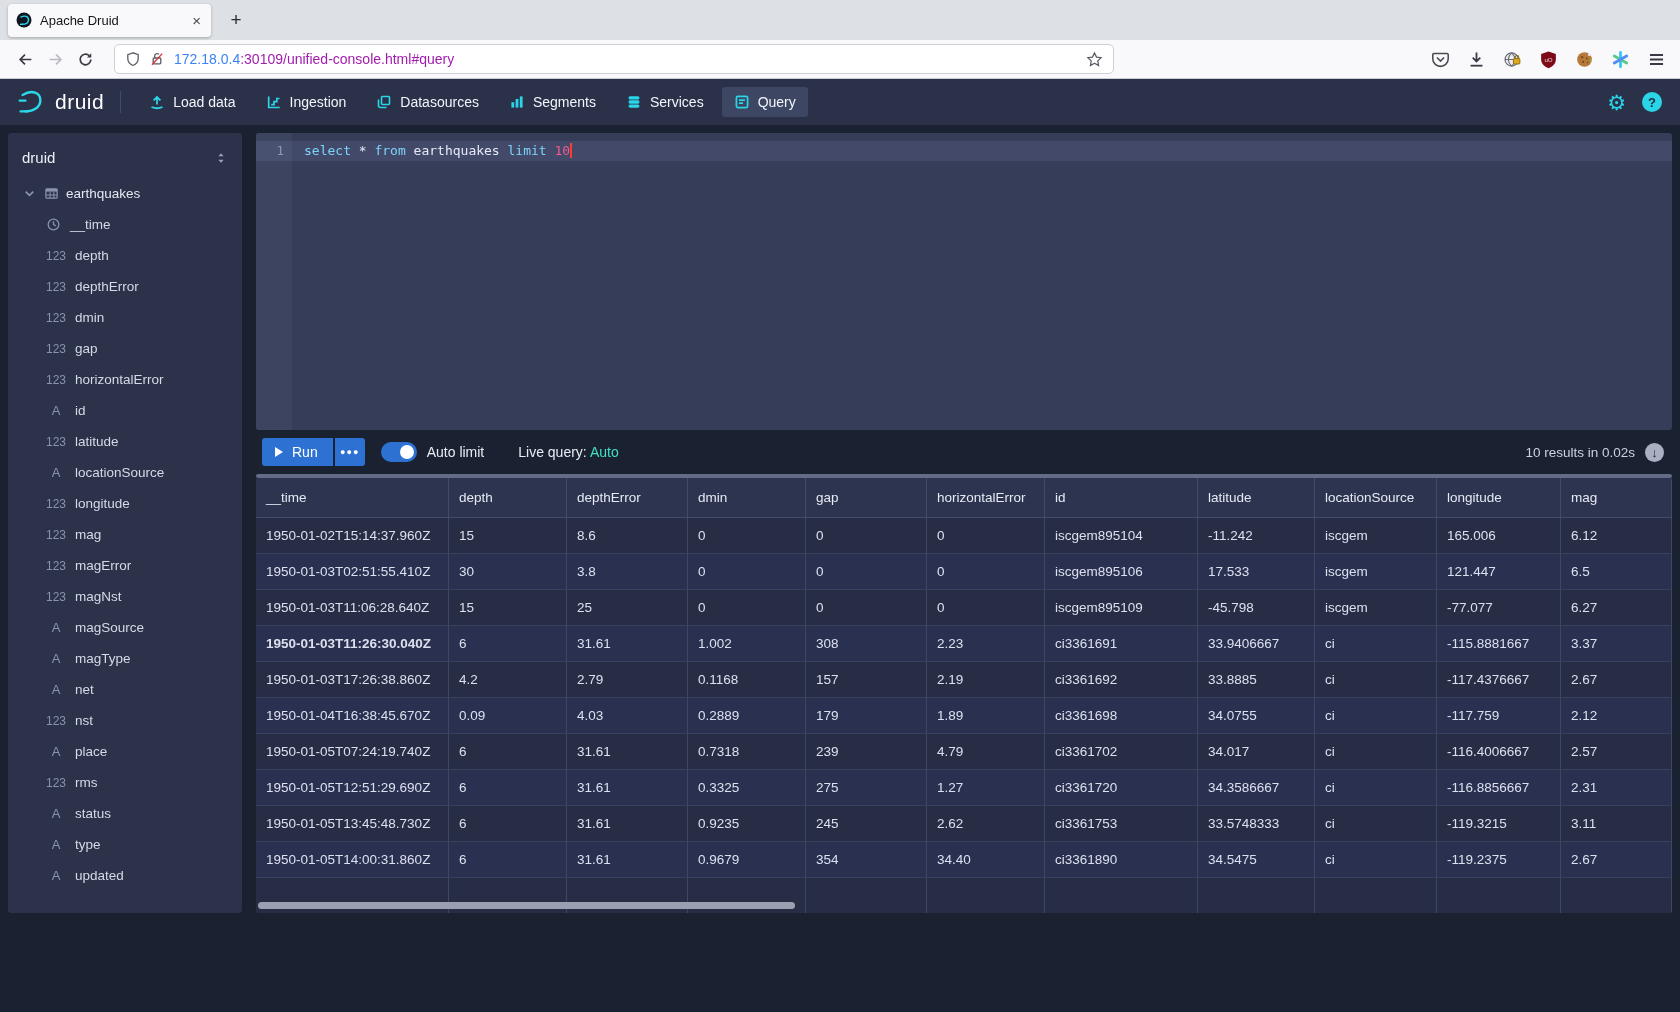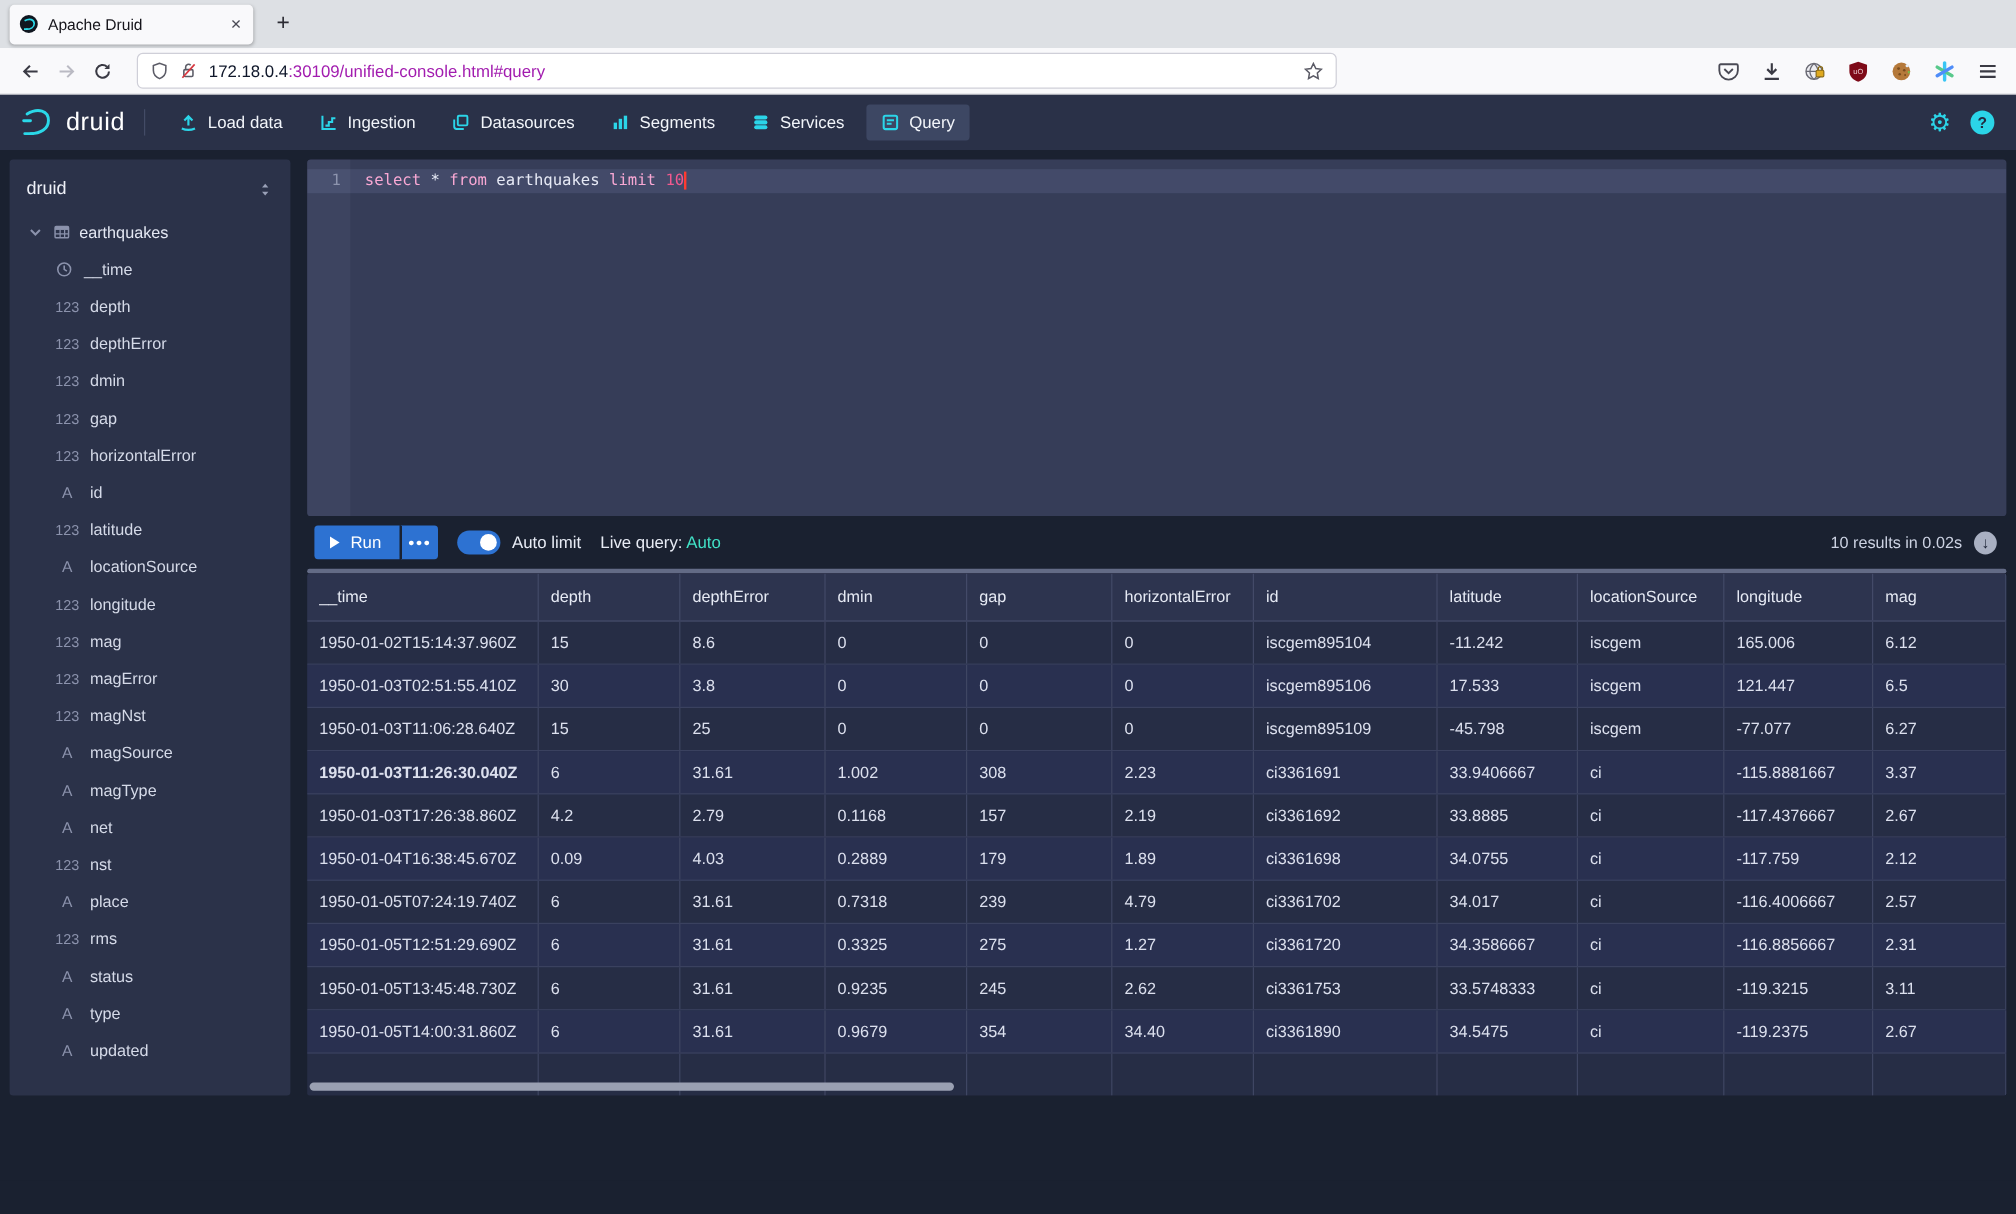--- a/index.html
+++ b/index.html
@@ -27,21 +27,21 @@
 
   
   .toolbar { height: 39px; background: #f9f9fb; border-bottom: 1px solid #ccccd4;
     display: flex; align-items: center; padding: 0 10px; }
   .navbtn { width: 30px; height: 30px; display: flex; align-items: center; justify-content: center; border-radius: 4px; cursor: pointer; }
   .navbtn svg { width: 17px; height: 17px; }
   .urlbar { margin-left: 14px; width: 1000px; height: 30px; background: #ffffff; border: 1px solid #cfcfd8;
     border-radius: 5px; display: flex; align-items: center; padding: 0 10px; }
   .urlbar svg { width: 16px; height: 16px; flex: none; }
   .url-text { margin-left: 9px; font-size: 14px; white-space: nowrap; overflow: hidden; flex: 1; }
-  .url-host { color: #0f172a; }
+  .url-host { color: #3b82f6; }
   .url-rest { color: #a21caf; }
   .tool-icons { margin-left: auto; display: flex; align-items: center; gap: 17px; margin-right: 4px; }
   .tool-icons .ticon { width: 19px; height: 19px; display: inline-flex; cursor: pointer; }
 
   
   .dnavbar { height: 46px; background: #2a3148; display: flex; align-items: center; color: #f2f5fa; }
   .brand { display: flex; align-items: center; margin-left: 16px; gap: 9px; }
   .brand .dlogo { width: 30px; height: 30px; display: inline-flex; }
   .brand-word { font-size: 21px; color: #ffffff; letter-spacing: .5px; }
   .nav-sep { width: 1px; height: 22px; background: #434b66; margin: 0 16px; }
@@ -75,38 +75,38 @@
   .t-str { font-size: 13px; }
 
   .editor { position: absolute; left: 256px; top: 8px; width: 1416px; height: 297px;
     background: #363d58; border-radius: 3px; overflow: hidden; cursor: text; }
   .gutter { position: absolute; left: 0; top: 0; bottom: 0; width: 36px; background: #3d4460; }
   .activeline { position: absolute; left: 0; top: 8px; height: 20px; width: 100%; background: rgba(190,200,255,.10); }
   .lineno { position: absolute; top: 10px; left: 0; width: 28px; text-align: right; color: #8d94ae;
     font-family: "DejaVu Sans Mono", monospace; font-size: 13px; }
   .codeline { position: absolute; top: 10px; left: 48px; font-family: "DejaVu Sans Mono", monospace;
     font-size: 13px; color: #e6e9f5; white-space: pre; }
-  .tok-keyword { color: #f9a8d4; }
+  .tok-keyword { color: #7dd3fc; }
   .tok-number { color: #f2598f; }
   .caret { display: inline-block; width: 2px; height: 15px; background: #ff3b30; vertical-align: text-bottom; }
 
   .runbar { position: absolute; left: 256px; top: 305px; width: 1416px; height: 44px;
     display: flex; align-items: center; }
   .btn-run { height: 28px; background: #2d72d2; border: none; border-radius: 3px 0 0 3px; color: #fff;
     font-size: 14px; display: flex; align-items: center; gap: 9px; padding: 0 15px 0 13px;
     margin-left: 6px; cursor: pointer; font-family: inherit; }
   .play-tri { width: 0; height: 0; border-left: 8px solid #fff; border-top: 5px solid transparent;
     border-bottom: 5px solid transparent; }
   .btn-more { height: 28px; width: 32px; background: #2d72d2; border: none; border-left: 2px solid #1a2130;
     border-radius: 0 3px 3px 0; color: #fff; font-size: 9px; letter-spacing: 1px; cursor: pointer; }
   .toggle { margin-left: 16px; width: 36px; height: 20px; background: #2d72d2; border-radius: 10px;
     position: relative; cursor: pointer; flex: none; }
   .knob { position: absolute; right: 3px; top: 3px; width: 14px; height: 14px; border-radius: 50%; background: #fff; }
   .rb-label { margin-left: 10px; color: #e8ecf5; font-size: 14px; }
-  .rb-live { margin-left: 16px; color: #e8ecf5; font-size: 14px; }
+  .rb-live { margin-left: 34px; color: #e8ecf5; font-size: 14px; }
   .rb-link { color: #41e1c6; cursor: pointer; }
   .rb-right { margin-left: auto; display: flex; align-items: center; gap: 10px; margin-right: 8px; }
   .rb-summary { color: #ccd2e2; font-size: 13.5px; }
   .dl-circle { width: 19px; height: 19px; border-radius: 50%; background: #a9b0c2; color: #1f2638;
     display: flex; align-items: center; justify-content: center; font-size: 13px; font-weight: bold; cursor: pointer; }
 
   .pane-divider { position: absolute; left: 256px; top: 349px; width: 1416px; height: 4px;
     background: #636b86; border-radius: 2px; cursor: row-resize; }
 
   .results { position: absolute; left: 256px; top: 353px; width: 1416px; height: 435px;

